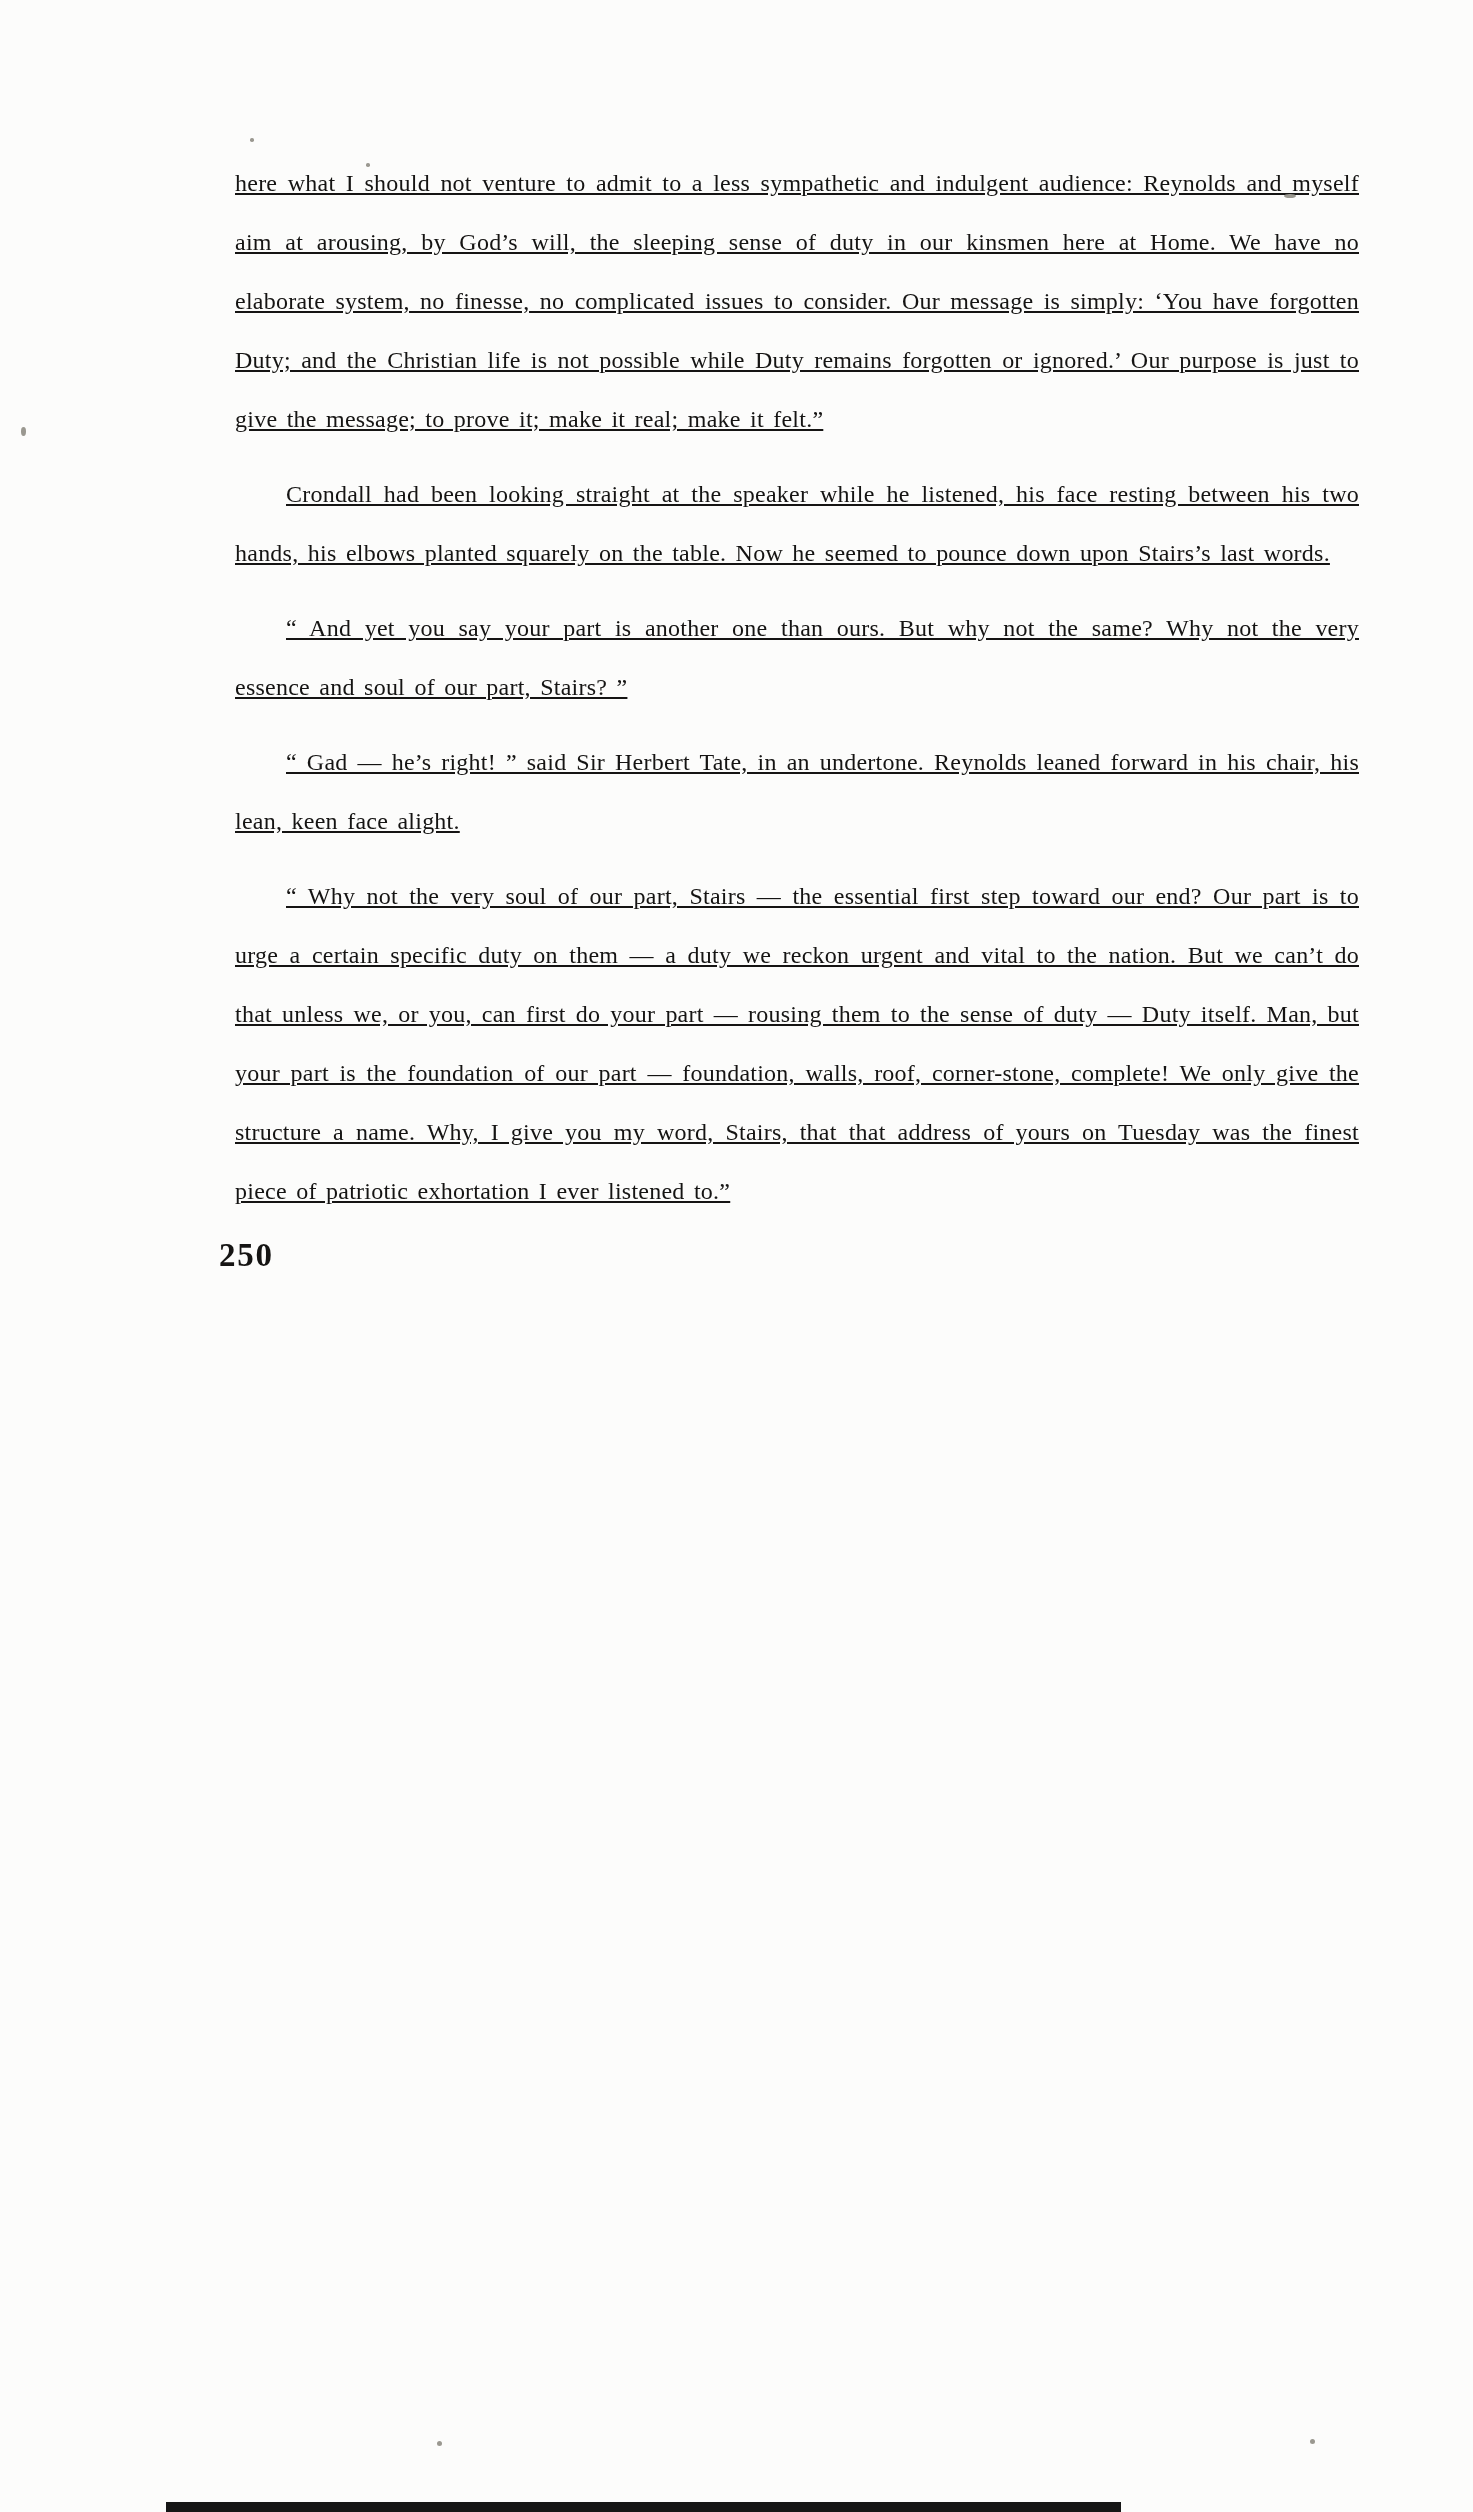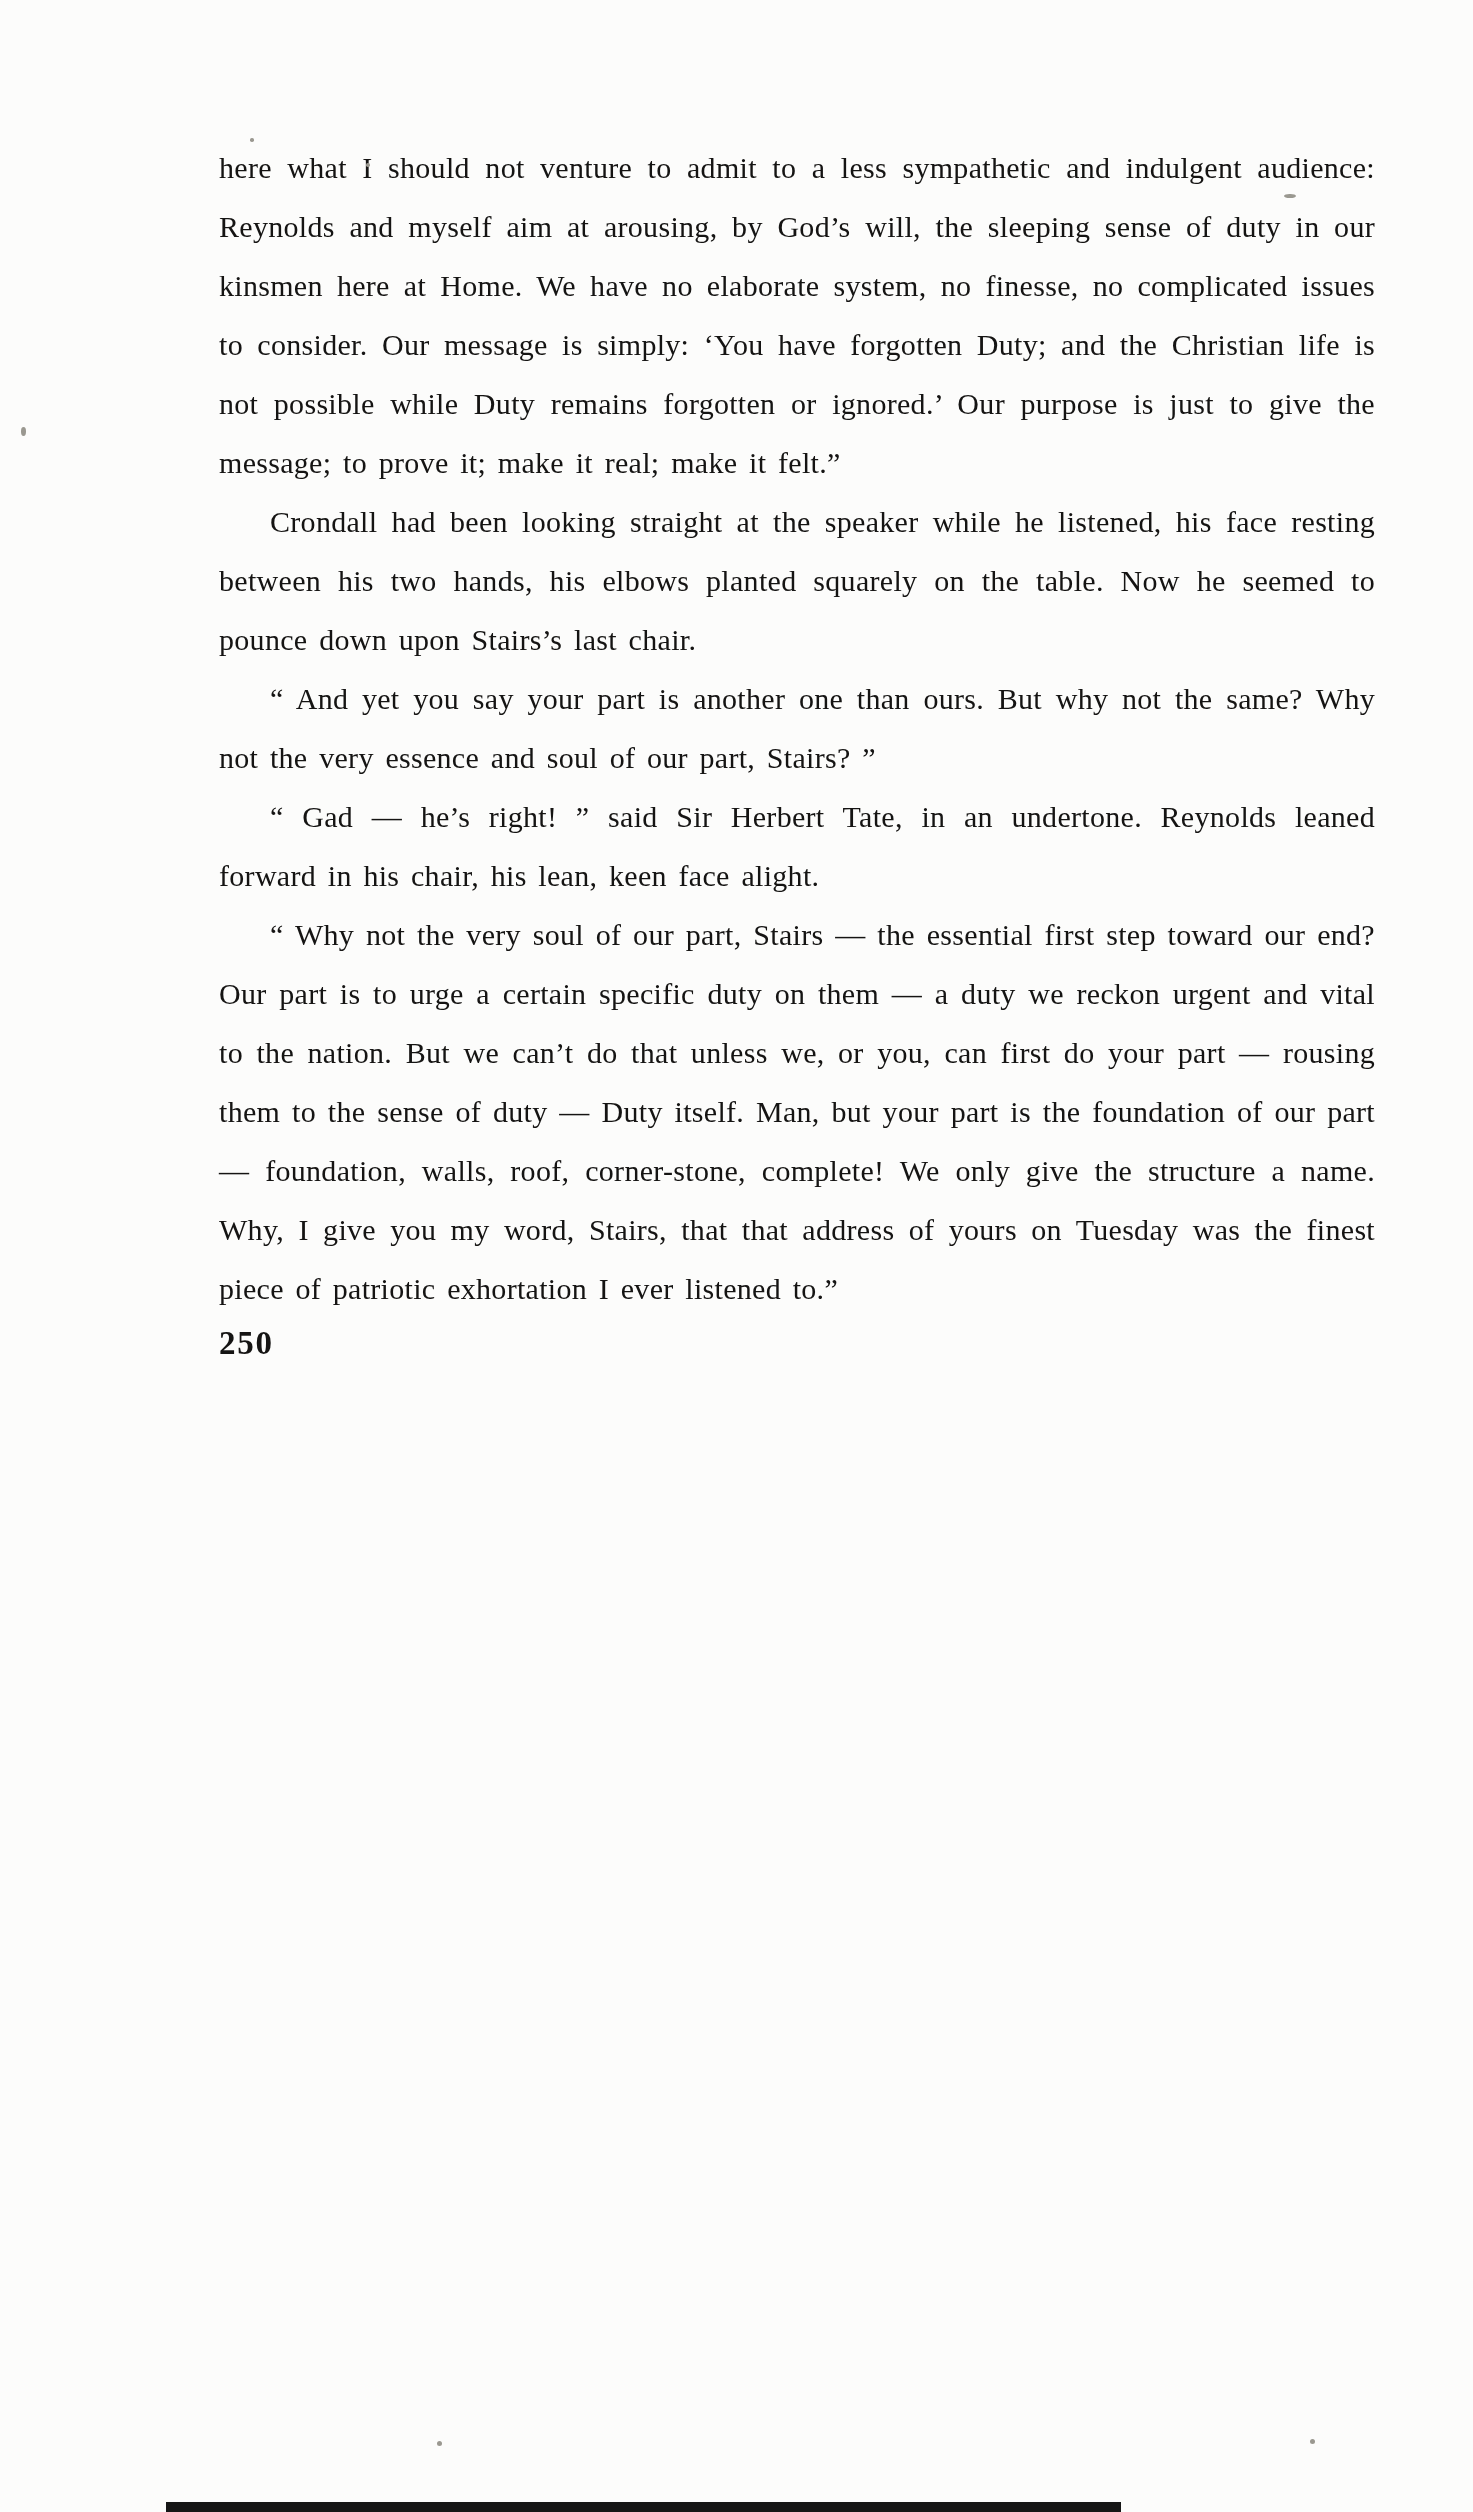--- a/index.html
+++ b/index.html
@@ -25,26 +25,27 @@
   .running-head {
     text-align: center;
     font-size: 41px;
     font-weight: 700;
     letter-spacing: 0.34em;
     word-spacing: 0.5em;
     margin: 0 0 42px 0;
     white-space: nowrap;
   }
   .body-text p {
-    margin: 0;
-    font-size: 30px;
+    margin: 16px;
+    font-size: 24px;
     line-height: 59px;
     text-align: justify;
     word-spacing: 0.13em;
     letter-spacing: 0.01em;
+    text-decoration: underline;
   }
   .body-text p.indent {
     text-indent: 51px;
   }
   .folio {
     font-size: 33px;
     font-weight: 600;
     margin-top: 7px;
     letter-spacing: 1.7px;
   }
@@ -62,21 +63,21 @@
     border-radius: 50%;
   }
 </style>
 </head>
 <body>
 
 <div class="page-block">
 
   <div class="body-text">
     <p>here what I should not venture to admit to a less sympathetic and indulgent audience:  Reynolds and myself aim at arousing, by God’s will, the sleeping sense of duty in our kinsmen here at Home.  We have no elaborate system, no finesse, no complicated issues to consider.  Our message is simply:  ‘You have forgotten Duty;  and the Christian life is not possible while Duty remains forgotten or ignored.’  Our purpose is just to give the message;  to prove it;  make it real;  make it felt.”</p>
-    <p class="indent">Crondall had been looking straight at the speaker while he listened, his face resting between his two hands, his elbows planted squarely on the table.  Now he seemed to pounce down upon Stairs’s last chair.</p>
+    <p class="indent">Crondall had been looking straight at the speaker while he listened, his face resting between his two hands, his elbows planted squarely on the table.  Now he seemed to pounce down upon Stairs’s last words.</p>
     <p class="indent">“ And yet you say your part is another one than ours.  But why not the same?  Why not the very essence and soul of our part, Stairs? ”</p>
     <p class="indent">“ Gad — he’s right! ”  said Sir Herbert Tate, in an undertone.  Reynolds leaned forward in his chair, his lean, keen face alight.</p>
     <p class="indent">“ Why not the very soul of our part, Stairs — the essential first step toward our end?  Our part is to urge a certain specific duty on them — a duty we reckon urgent and vital to the nation.  But we can’t do that unless we, or you, can first do your part — rousing them to the sense of duty — Duty itself. Man, but your part is the foundation of our part — foundation, walls, roof, corner-stone, complete!  We only give the structure a name.  Why, I give you my word, Stairs, that that address of yours on Tuesday was the finest piece of patriotic exhortation I ever listened to.”</p>
   </div>
 
   <div class="folio">250</div>
 </div>
 
 <div class="scan-bar"></div>
 <div class="speck" style="left:1284px; top:194px; width:12.2px; height:4.4px;"></div>

